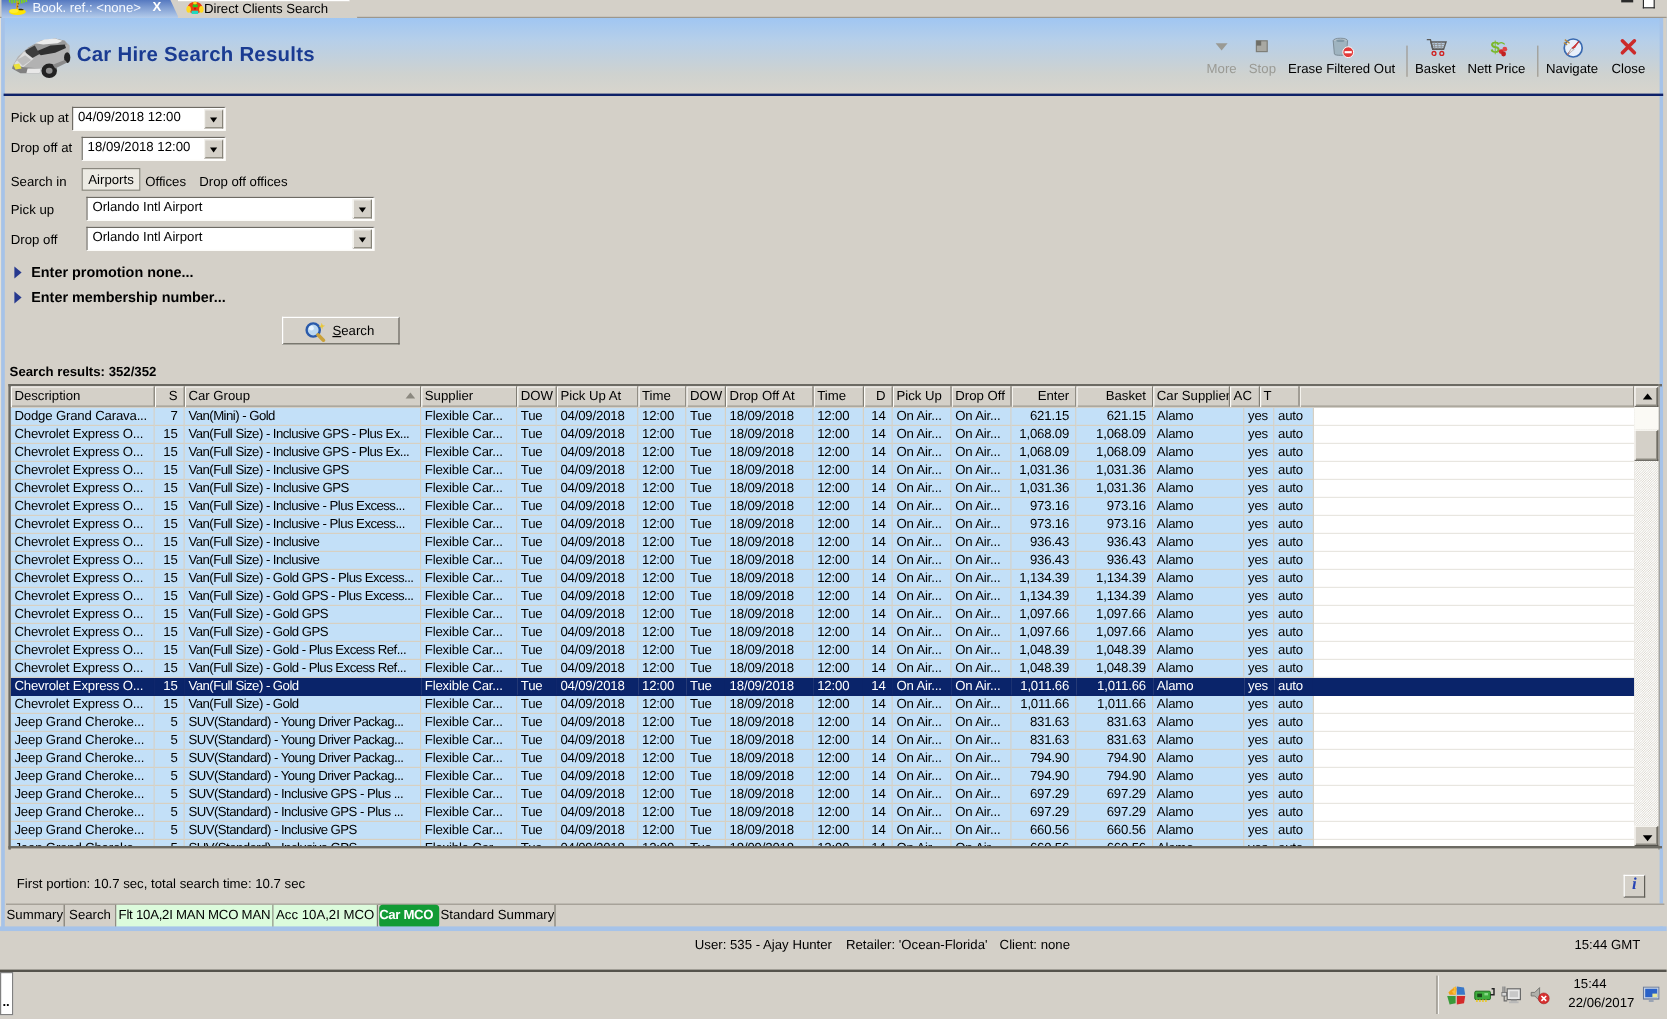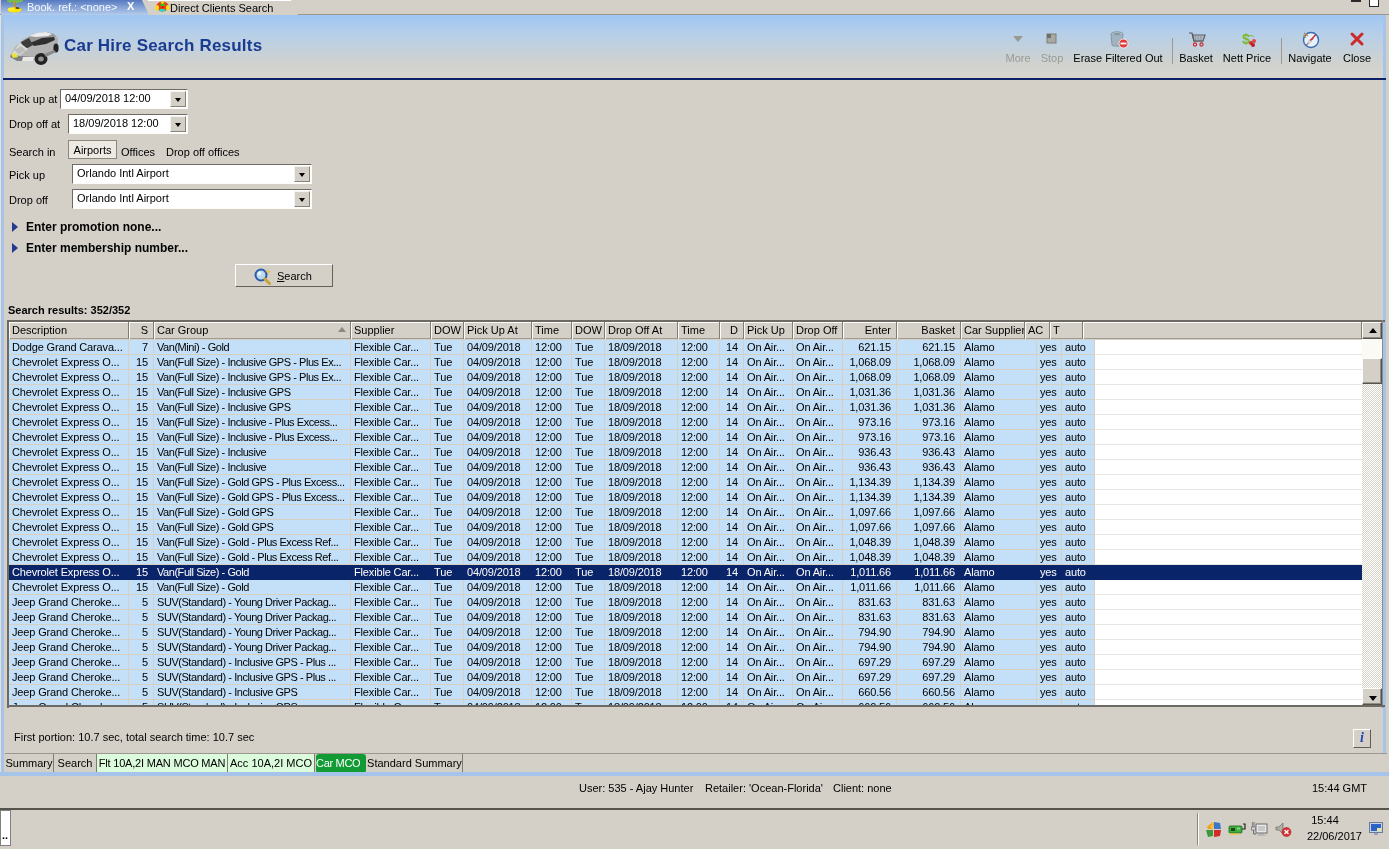--- a/index.html
+++ b/index.html
@@ -53,21 +53,21 @@
 #vsb{left:1362px;top:322px;width:20px;height:383px;background:#fff;background-image:linear-gradient(45deg,#d8d4ca 25%,transparent 25%,transparent 75%,#d8d4ca 75%),linear-gradient(45deg,#d8d4ca 25%,transparent 25%,transparent 75%,#d8d4ca 75%);background-size:2px 2px;background-position:0 0,1px 1px;}
 .sbtn{position:absolute;left:0;width:20px;height:17px;background:#d4d0c8;border:1px solid #55534c;border-top-color:#fdfcf8;border-left-color:#fdfcf8;box-shadow:inset -1px -1px 0 #908d84;}
 .sbtn .tri{position:absolute;left:6px;width:0;height:0;border:4px solid transparent;}
 #sbthumb{position:absolute;left:0;top:36px;width:20px;height:26px;background:#d4d0c8;border:1px solid #55534c;border-top-color:#fdfcf8;border-left-color:#fdfcf8;box-shadow:inset -1px -1px 0 #908d84;}
 #sbtrack-top{position:absolute;left:0;top:17px;width:20px;height:19px;background:#fbfaf5;}
 
 #ibtn{left:1353px;top:729px;width:18px;height:19px;background:#d4d0c8;border-top:1px solid #fff;border-left:1px solid #fff;border-right:1px solid #5f5d56;border-bottom:1px solid #5f5d56;color:#2543b5;font-family:"Liberation Serif",serif;font-weight:bold;font-style:italic;font-size:14px;text-align:center;line-height:16px;}
 #btabs{left:5px;top:753px;width:1382px;height:19px;background:#d4d0c8;border-top:1px solid #9c978e;display:flex;}
 #btabs .bt{height:19px;border-right:1px solid #7f7c73;padding:3px 0 0 0;white-space:nowrap;text-align:center;overflow:hidden;}
 #btabs .grn{background:#dcfbdc;}
-#btabs .car{background:#129b35;color:#fff;border-radius:3px;border-right:none;margin:0 1px;padding:3px 12px 0 0;letter-spacing:-0.3px;}
+#btabs .car{background:#129b35;color:#fff;border-radius:3px;border-right:none;margin:0 1px;padding:3px 12px 0 0;letter-spacing:-0.3px;font-weight:bold;}
 #bluebot{left:0px;top:772px;width:1389px;height:4px;background:#a6c3e9;}
 #status{left:0;top:776px;width:1389px;height:21px;background:#d4d0c8;}
 
 #taskbar{left:0;top:808px;width:1389px;height:41px;background:#d4d0c8;border-top:2px solid #55534c;}
 #startfrag{left:0;top:810px;width:11px;height:36px;background:#fff;border:1px solid #808080;}
 #traysep{left:1197px;top:813px;width:2px;height:32px;border-left:1px solid #8a867e;border-right:1px solid #fff;}
 .tico{position:absolute;width:16px;height:16px;}
 #clk1{left:1288px;top:814px;width:74px;text-align:center;}
 #clk2{left:1288px;top:830px;width:74px;text-align:right;}
 </style></head>

